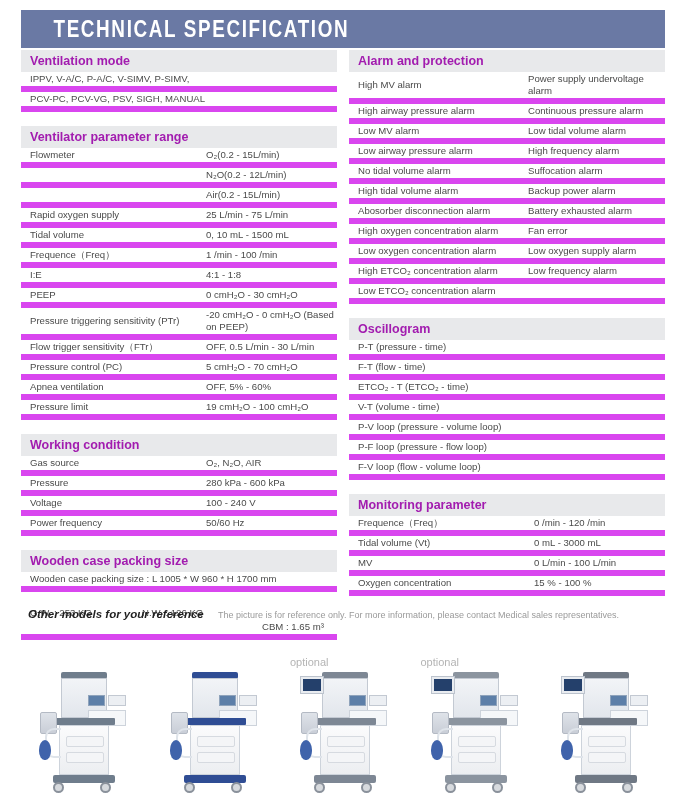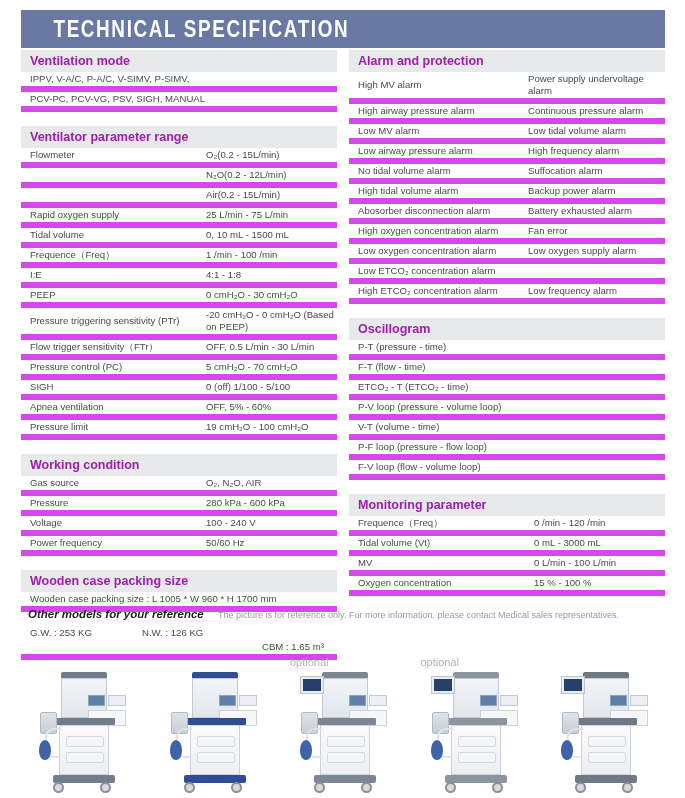--- a/index.html
+++ b/index.html
@@ -293,24 +293,20 @@
         </div>
         <div class="row row-kv">
           <span class="cell k">Flow trigger sensitivity（FTr）</span>
           <span class="cell v">OFF, 0.5 L/min - 30 L/min</span>
         </div>
         <div class="row row-kv">
           <span class="cell k">Pressure control (PC)</span>
           <span class="cell v">5 cmH₂O - 70 cmH₂O</span>
         </div>
         <div class="row row-kv">
-          <span class="cell k">SIGH</span>
-          <span class="cell v">0 (off) 1/100 - 5/100</span>
-        </div>
-        <div class="row row-kv">
           <span class="cell k">Apnea ventilation</span>
           <span class="cell v">OFF, 5% - 60%</span>
         </div>
         <div class="row row-kv">
           <span class="cell k">Pressure limit</span>
           <span class="cell v">19 cmH₂O - 100 cmH₂O</span>
         </div>
       </div>
   </div>
 
@@ -393,49 +389,49 @@
         </div>
         <div class="row row-aa">
           <span class="cell a1">High oxygen concentration alarm</span>
           <span class="cell a2">Fan error</span>
         </div>
         <div class="row row-aa">
           <span class="cell a1">Low oxygen concentration alarm</span>
           <span class="cell a2">Low oxygen supply alarm</span>
         </div>
         <div class="row row-aa">
+          <span class="cell a1">High ETCO₂ concentration alarm</span>
+          <span class="cell a2">Low frequency alarm</span>
+        </div>
+        <div class="row row-aa">
           <span class="cell a1">Low ETCO₂ concentration alarm</span>
           <span class="cell a2"></span>
         </div>
-        <div class="row row-aa">
-          <span class="cell a1">High ETCO₂ concentration alarm</span>
-          <span class="cell a2">Low frequency alarm</span>
-        </div>
       </div>
   </div>
 
   <div class="section">
     <div class="section-head">
       <span class="section-head-text">Oscillogram</span>
     </div>
     <div class="rows" id="osc-rows">
         <div class="row row-one">
           <span class="cell full">P-T (pressure - time)</span>
         </div>
         <div class="row row-one">
           <span class="cell full">F-T (flow - time)</span>
         </div>
         <div class="row row-one">
           <span class="cell full">ETCO₂ - T (ETCO₂ - time)</span>
         </div>
         <div class="row row-one">
+          <span class="cell full">V-T (volume - time)</span>
+        </div>
+        <div class="row row-one">
           <span class="cell full">P-V loop (pressure - volume loop)</span>
-        </div>
-        <div class="row row-one">
-          <span class="cell full">V-T (volume - time)</span>
         </div>
         <div class="row row-one">
           <span class="cell full">P-F loop (pressure - flow loop)</span>
         </div>
         <div class="row row-one">
           <span class="cell full">F-V loop (flow - volume loop)</span>
         </div>
       </div>
   </div>
 

